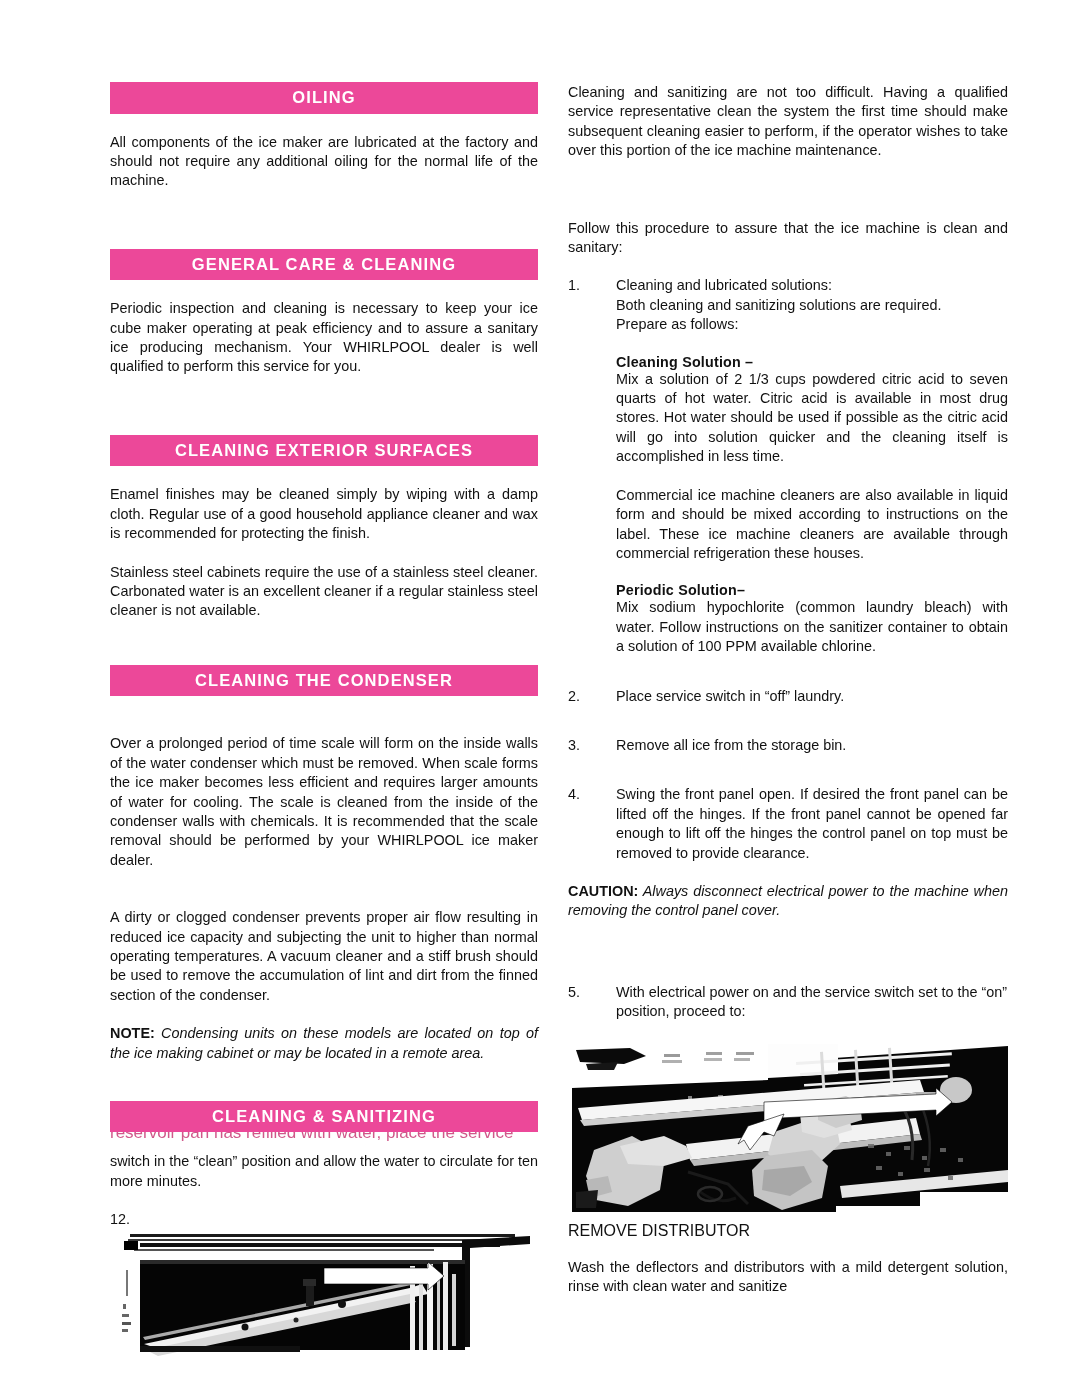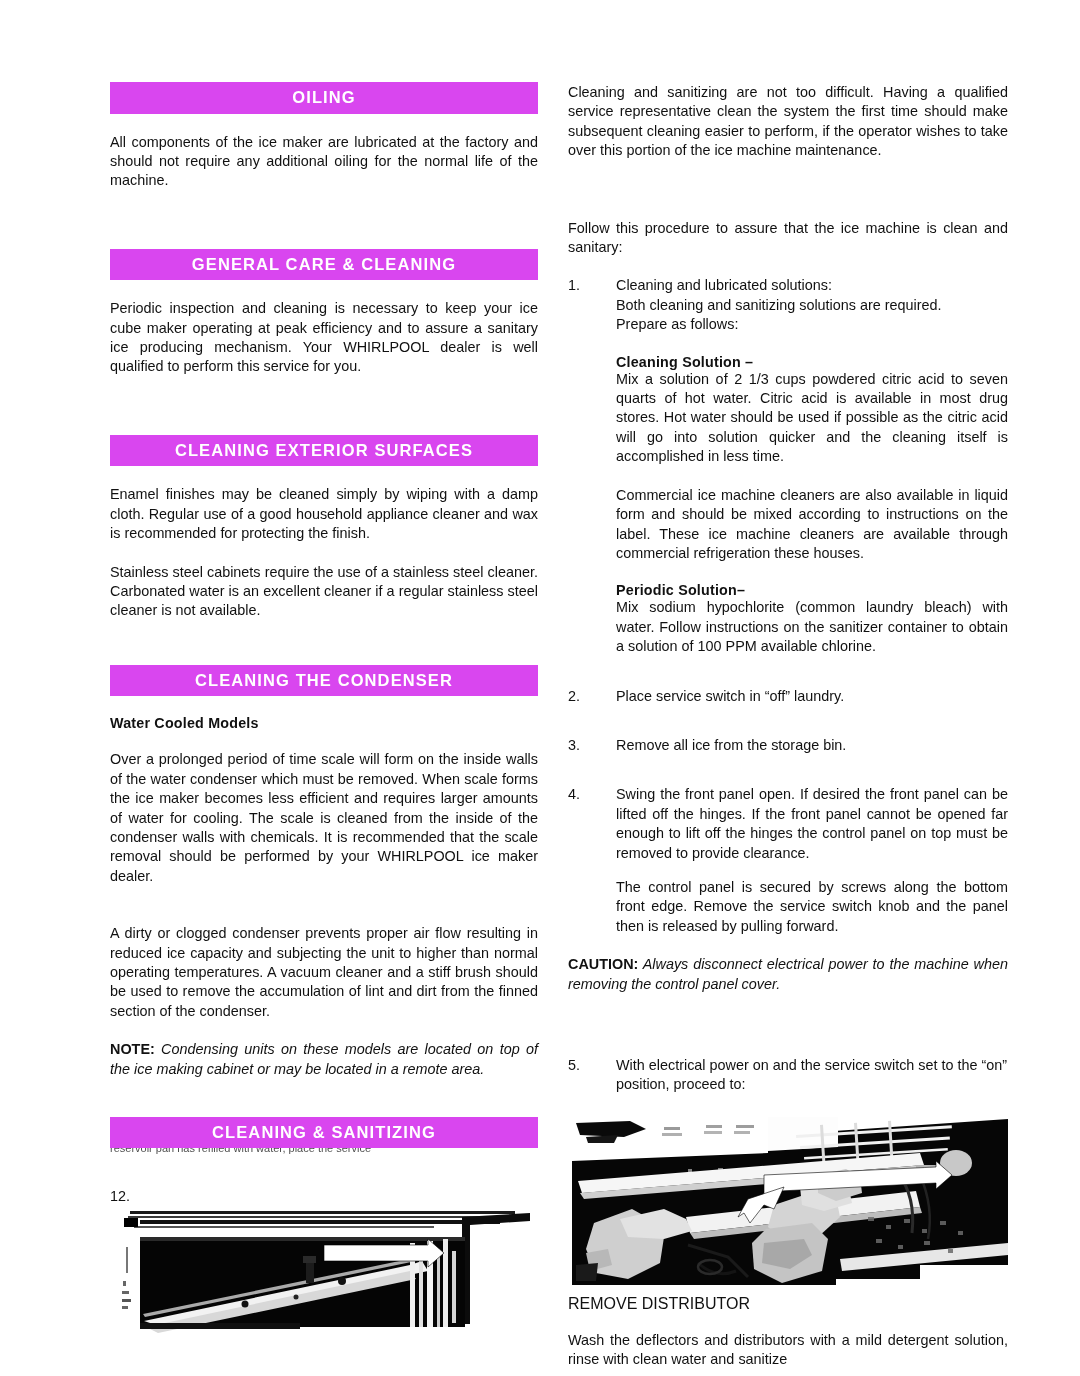--- a/index.html
+++ b/index.html
@@ -21,21 +21,21 @@
   }
   .col {
     position: absolute;
     top: 0;
   }
   .col-left  { left: 110px; width: 428px; }
   .col-right { left: 568px; width: 440px; }
 
   
   .banner {
-    background: #d946ef;
+    background: #ec4899;
     color: #ffffff;
     text-align: center;
     font-size: 16.5px;
     font-weight: 700;
     letter-spacing: 1.1px;
     padding: 7px 4px 8px 4px;
     line-height: 1.0;
     position: relative;
     z-index: 5;
   }
@@ -80,24 +80,24 @@
     font-size: 14.4px;
     line-height: 19.4px;
   }
   .item .sub { margin-top: 15px; display: block; }
 
   
   .ghost-line {
     position: absolute;
     left: 0; right: 4px;
     top: -9px;
-    font-size: 11px;
+    font-size: 17px;
     line-height: 19.4px;
     text-align: justify;
-    color: #000000;
+    color: #be185d;
     opacity: .72;
     z-index: 1;
     white-space: nowrap;
   }
 </style>
 </head>
 <body>
 
 <div class="page">
 
@@ -120,36 +120,36 @@
     <div class="banner">CLEANING EXTERIOR SURFACES</div>
     <div class="gap-m"></div>
     <p class="body">Enamel finishes may be cleaned simply by wiping with a damp cloth. Regular use of a good household appliance cleaner and wax is recommended for protecting the finish.</p>
     <div class="gap-m"></div>
     <p class="body">Stainless steel cabinets require the use of a stainless steel cleaner. Carbonated water is an excellent cleaner if a regular stainless steel cleaner is not available.</p>
 
     <div class="gap-xl"></div>
 
     <div class="banner">CLEANING THE CONDENSER</div>
     <div class="gap-m"></div>
-    <p class="subhead">Water Cooled Models</p>
     <div class="gap-m"></div>
     <p class="body">Over a prolonged period of time scale will form on the inside walls of the water condenser which must be removed. When scale forms the ice maker becomes less efficient and requires larger amounts of water for cooling. The scale is cleaned from the inside of the condenser walls with chemicals. It is recommended that the scale removal should be performed by your WHIRLPOOL ice maker dealer.</p>
     <div class="gap-m"></div>
     <div class="gap-m"></div>
     <p class="body">A dirty or clogged condenser prevents proper air flow resulting in reduced ice capacity and subjecting the unit to higher than normal operating temperatures. A vacuum cleaner and a stiff brush should be used to remove the accumulation of lint and dirt from the finned section of the condenser.</p>
     <div class="gap-m"></div>
     <p class="body ital"><span class="note-lbl">NOTE:</span><span> Condensing units on these models are located on top of the ice making cabinet or may be located in a remote area.</span></p>
 
     <div style="height:38px"></div>
 
     <div style="position:relative;">
       <div class="banner">CLEANING &amp; SANITIZING</div>
       <div style="position:relative; height:20px;">
         <div class="ghost-line">reservoir pan has refilled with water, place the service</div>
       </div>
+      <p class="body">switch in the “clean” position and allow the water to circulate for ten more minutes.</p>
     </div>
 
     <div class="gap-m"></div>
 
     <div class="item nojust">
       <span class="num">12.</span>
     </div>
 
     <div style="height:22px"></div>
 
@@ -251,21 +251,20 @@
     <div class="item nojust">
       <span class="num">3.</span>
       <span>Remove all ice from the storage bin.</span>
     </div>
 
     <div class="gap-l"></div>
 
     <div class="item">
       <span class="num">4.</span>
       <span>Swing the front panel open. If desired the front panel can be lifted off the hinges. If the front panel cannot be opened far enough to lift off the hinges the control panel on top must be removed to provide clearance.</span>
-      <span class="sub">The control panel is secured by screws along the bottom front edge. Remove the service switch knob and the panel then is released by pulling forward.</span>
     </div>
 
     <div class="gap-m"></div>
 
     <p class="body ital"><span class="note-lbl">CAUTION:</span><span> Always disconnect electrical power to the machine when removing the control panel cover.</span></p>
 
     <div style="height:62px"></div>
 
     <div class="item nojust">
       <span class="num">5.</span>

